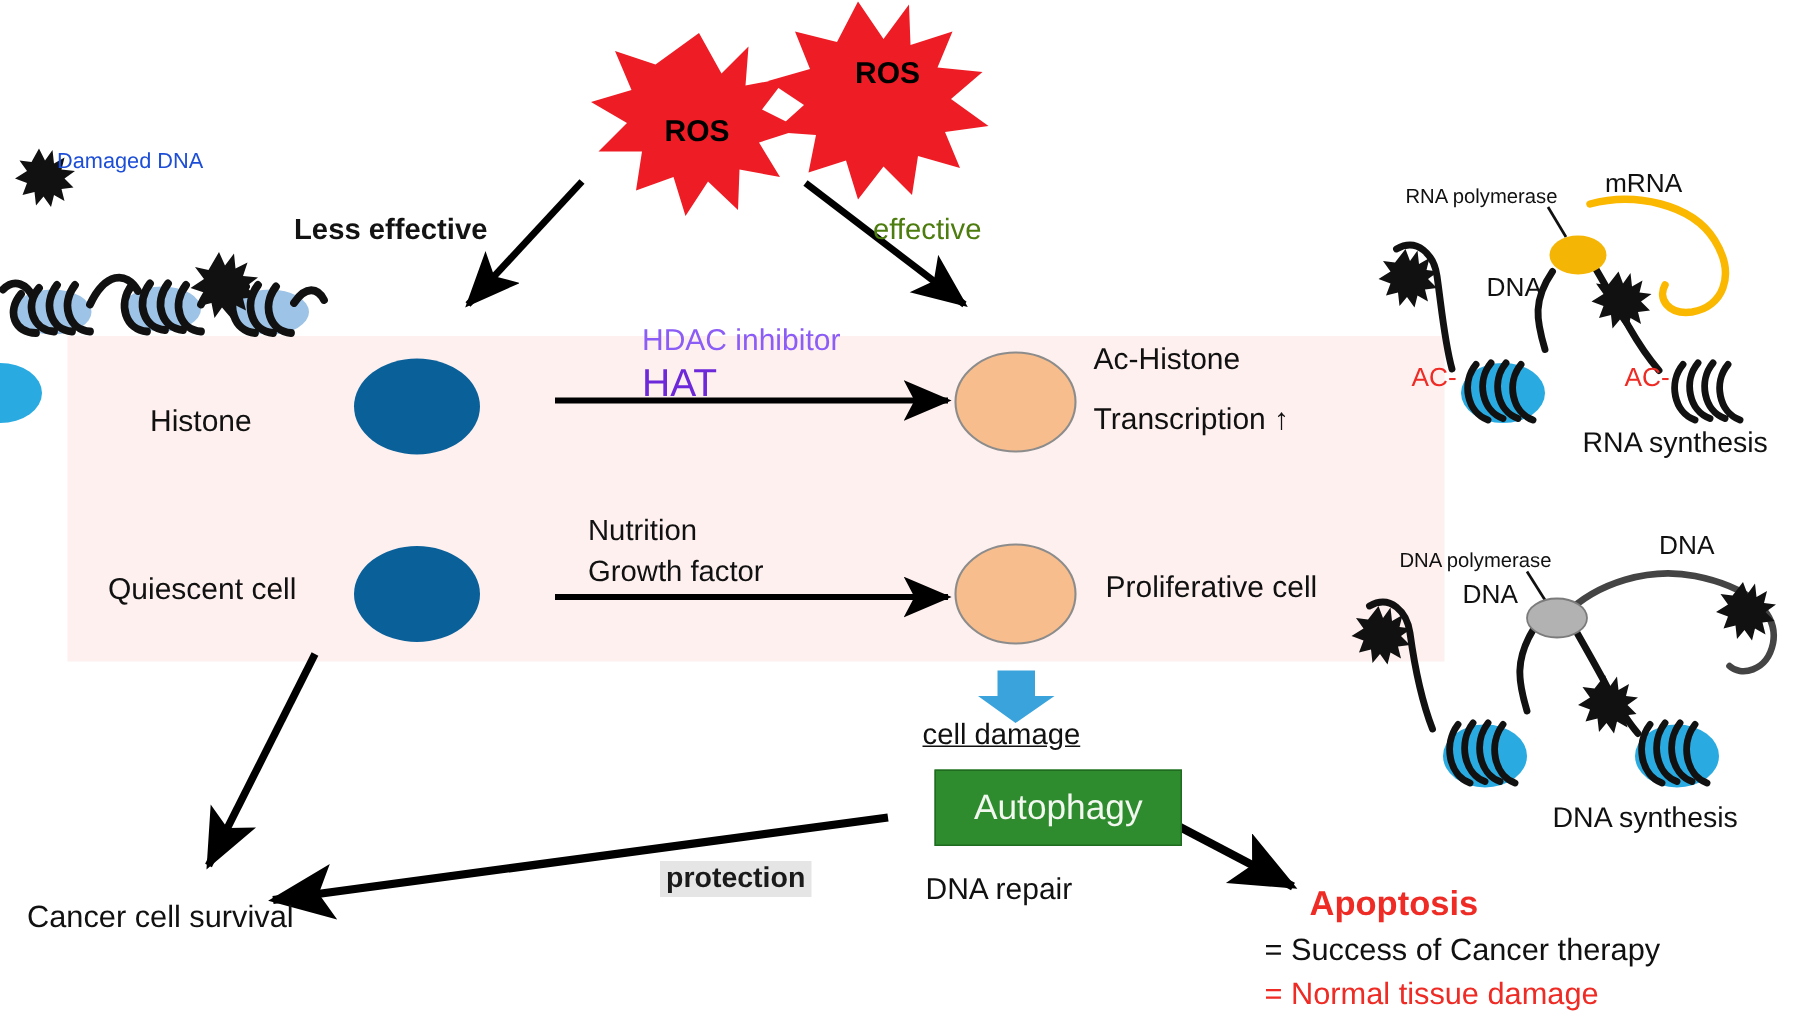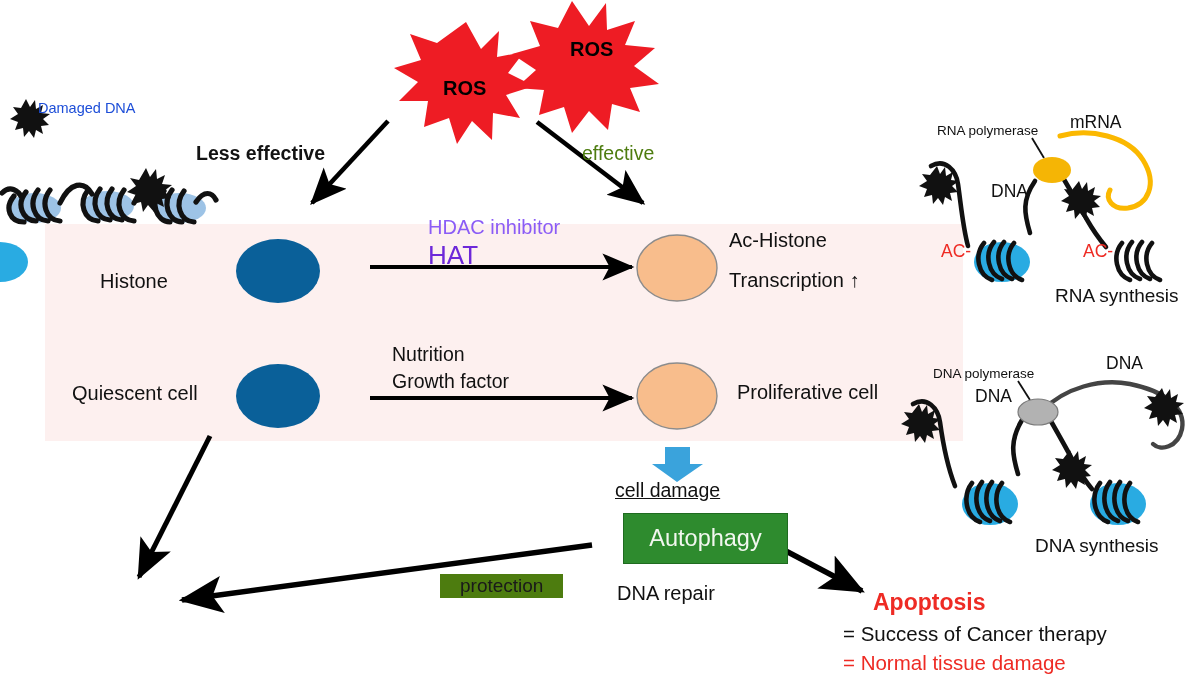--- a/index.html
+++ b/index.html
@@ -19,22 +19,22 @@
   .lbl-hat{left:428px;top:241px;font-size:26px;color:#6d28d9;}
   .lbl-histone{left:100px;top:270px;font-size:20px;}
   .lbl-achist{left:729px;top:229px;font-size:20px;}
   .lbl-transc{left:729px;top:269px;font-size:20px;}
   .lbl-nutrition{left:392px;top:343px;font-size:19.5px;}
   .lbl-growth{left:392px;top:370px;font-size:19.5px;text-align:right;}
   .lbl-quiescent{left:72px;top:382px;font-size:20px;}
   .lbl-prolif{left:737px;top:381px;font-size:20px;}
   .lbl-celldmg{left:615px;top:479px;font-size:19.5px;text-decoration:underline;}
   .lbl-dnarepair{left:617px;top:582px;font-size:20px;}
-  .lbl-protect{left:440px;top:574px;font-size:19px;font-weight:normal;color:#1a1a1a;
-               background:#4d7c0f;padding:1px 20px;}
+  .lbl-protect{left:440px;top:574px;font-size:19px;font-weight:bold;color:#1a1a1a;
+               background:#e5e5e5;padding:1px 4px;}
   .lbl-ccs{left:18px;top:600px;font-size:20.5px;}
   .lbl-fail{left:18px;top:633px;font-size:20.5px;}
   .lbl-apop{left:873px;top:589px;font-size:23px;font-weight:bold;color:#ee2b24;}
   .lbl-succ{left:843px;top:622px;font-size:20.5px;}
   .lbl-normal{left:843px;top:651px;font-size:20.5px;color:#ee2b24;}
 
   .autophagy-box{left:595px;top:513px;width:163px;height:49px;background:#2e8b2e;
                  border:1.5px solid #1f6b20;display:flex;align-items:center;justify-content:center;margin-left:28px;}
   .autophagy-box span{color:#f2f7ef;font-size:23.5px;}
 
@@ -189,20 +189,21 @@
 
   <span class="txt lbl-celldmg">cell damage</span>
 
   <div class="abs autophagy-box">
     <span>Autophagy</span>
   </div>
 
   <span class="txt lbl-dnarepair">DNA repair</span>
   <span class="txt lbl-protect">protection</span>
 
+  <span class="txt lbl-ccs">Cancer cell survival</span>
   <span class="txt lbl-apop">Apoptosis</span>
   <span class="txt lbl-succ">= Success of Cancer therapy</span>
   <span class="txt lbl-normal">= Normal tissue damage</span>
 
   <span class="txt lbl-rnapol">RNA polymerase</span>
   <span class="txt lbl-mrna">mRNA</span>
   <span class="txt lbl-dna1">DNA</span>
   <span class="txt lbl-ac1">AC-</span>
   <span class="txt lbl-ac2">AC-</span>
   <span class="txt lbl-rnasyn">RNA synthesis</span>

